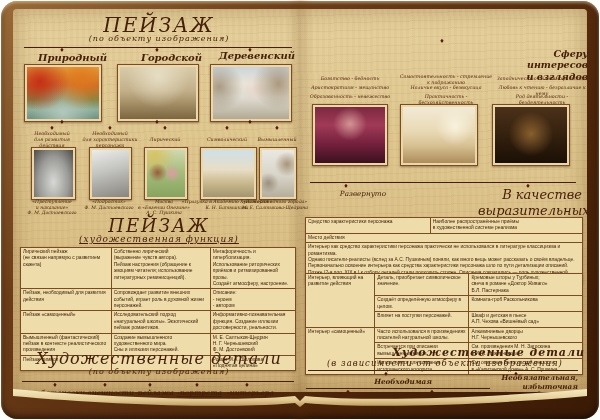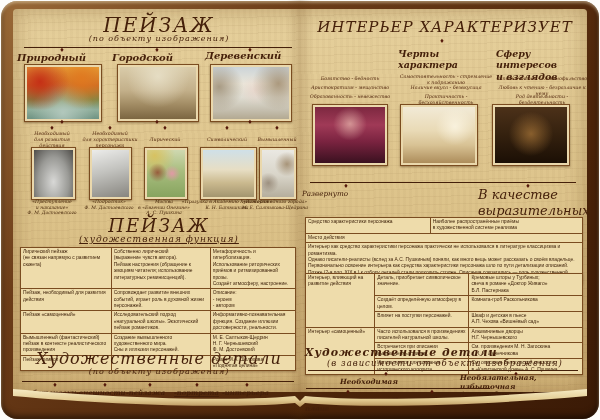--- a/index.html
+++ b/index.html
@@ -16,21 +16,21 @@
          box-shadow:inset 0 0 22px rgba(100,60,15,.35);}
   .pages::before{content:"";position:absolute;inset:0;
          background:repeating-linear-gradient(-1.5deg,transparent 0 7px,rgba(96,62,24,.055) 7px 8px),
                     repeating-linear-gradient(89deg,transparent 0 3px,rgba(96,62,24,.03) 3px 6px);}
   .spine{position:absolute;left:50%;top:0;width:26px;height:100%;transform:translateX(-50%);
          background:linear-gradient(90deg,transparent,rgba(90,50,10,.16),transparent);}
   .edge{position:absolute;left:13px;top:389px;width:574px;height:19px;}
   
   .hmain{font-style:italic;font-weight:normal;color:#45200a;text-align:center;letter-spacing:2px;}
   .sub{font-style:italic;color:#45200a;text-align:center;letter-spacing:1px;}
-  .typ{font-style:italic;font-weight:bold;color:#45200a;text-align:left;}
+  .typ{font-style:italic;font-weight:bold;color:#45200a;text-align:right;}
   .tiny{font-style:italic;color:#53280e;text-align:center;font-size:4.8px;line-height:1.25;}
   .cap{font-style:italic;color:#452508;text-align:center;font-size:4.6px;line-height:1.25;}
   .rule{background:#45200a;height:1px;}
   .dia{color:#55190a;font-family:"DejaVu Sans",sans-serif;font-size:6px;line-height:1;text-align:center;width:8px;margin-left:-4px;}
   .pic{border:1px solid #7a4c20;background:#ead8ac;padding:2px;box-shadow:0 1px 2px rgba(60,30,5,.45);}
   .pic .art{width:100%;height:100%;}
   table.t{border-collapse:collapse;background:#eedcab;box-shadow:0 1px 2px rgba(60,30,5,.3);}
   table.t td{border:1px solid #7a4c20;font:4.9px/1.3 "Liberation Sans",sans-serif;color:#3a1e07;
              padding:1px 2px;vertical-align:top;}
   
@@ -190,25 +190,22 @@
   <div class="abs dia" style="left:105px;top:382px;">♦</div>
   <div class="abs dia" style="left:150px;top:382px;">♦</div>
   <div class="abs dia" style="left:197px;top:382px;">♦</div>
   <div class="abs dia" style="left:247px;top:382px;">♦</div>
   <div class="abs typ" style="left:25px;top:389px;width:60px;font-size:6.8px;" data-bind="left.details_block.items.0">-обстановки</div>
   <div class="abs typ" style="left:76px;top:389px;width:58px;font-size:6.8px;" data-bind="left.details_block.items.1">-внешности</div>
   <div class="abs typ" style="left:126px;top:389px;width:48px;font-size:6.8px;" data-bind="left.details_block.items.2">-пейзажа</div>
   <div class="abs typ" style="left:174px;top:389px;width:48px;font-size:6.8px;text-decoration:underline;" data-bind="left.details_block.items.3">-портрета</div>
   <div class="abs typ" style="left:222px;top:389px;width:52px;font-size:6.8px;" data-bind="left.details_block.items.4">-интерьера</div>
 
-  <div class="abs hmain" style="left:305px;top:18px;width:280px;font-size:15px;letter-spacing:1px;" data-bind="right.top.title">ИНТЕРЬЕР ХАРАКТЕРИЗУЕТ</div>
   <div class="abs dia" style="left:442px;top:38px;">♦</div>
 
-  <div class="abs typ" style="left:398px;top:48px;width:96px;font-size:9.5px;line-height:1.2;" data-bind="right.top.columns.1.title">Черты
-характера</div>
   <div class="abs typ" style="left:496px;top:48px;width:92px;font-size:9.5px;line-height:1.2;" data-bind="right.top.columns.2.title">Сферу интересов
 и взглядов</div>
 
   <div class="abs tiny" style="left:305px;top:76px;width:90px;" data-bind="right.top.columns.0.items.0">Богатство - бедность</div>
   <div class="abs tiny" style="left:305px;top:85px;width:90px;" data-bind="right.top.columns.0.items.1">Аристократизм - мещанство</div>
   <div class="abs tiny" style="left:305px;top:94px;width:90px;" data-bind="right.top.columns.0.items.2">Образованность - невежество</div>
   <div class="abs tiny" style="left:398px;top:74px;width:96px;" data-bind="right.top.columns.1.items.0">Самостоятельность - стремление
 к подражанию</div>
   <div class="abs tiny" style="left:398px;top:85px;width:96px;" data-bind="right.top.columns.1.items.1">Наличие вкуса - безвкусица</div>
   <div class="abs tiny" style="left:398px;top:94px;width:96px;" data-bind="right.top.columns.1.items.2">Практичность - бесхозяйственность</div>
@@ -222,21 +219,21 @@
   <div class="abs pic" id="ph-hall" style="left:400px;top:104px;width:72px;height:56px;">
       <div class="art"></div>
     </div>
   <div class="abs pic" id="ph-lib" style="left:492px;top:104px;width:72px;height:56px;">
       <div class="art"></div>
     </div>
 
   <div class="abs rule" style="left:310px;top:182px;width:266px;"></div>
   <div class="abs dia" style="left:346px;top:183px;">♦</div>
   <div class="abs dia" style="left:528px;top:183px;">♦</div>
-  <div class="abs typ" style="left:302px;top:189px;width:76px;font-size:7.2px;font-weight:normal;" data-bind="right.presented.left_option">Развернуто</div>
+  <div class="abs typ" style="left:310px;top:189px;width:76px;font-size:7.2px;font-weight:normal;" data-bind="right.presented.left_option">Развернуто</div>
   <div class="abs typ" style="left:478px;top:187px;width:104px;font-size:13px;font-weight:normal;line-height:1.2;" data-bind="right.presented.right_option">В качестве выразительных
 деталей</div>
 
 
   <table class="t abs" style="left:305px;top:217px;width:278px;">
     <tbody>
         <tr>
       <td style="width:45%;" data-bind="right.interior_block.header_left">Средство характеристики персонажа</td>
       <td data-bind="right.interior_block.header_right">Наиболее распространённые приёмы
 в художественной системе реализма</td>

